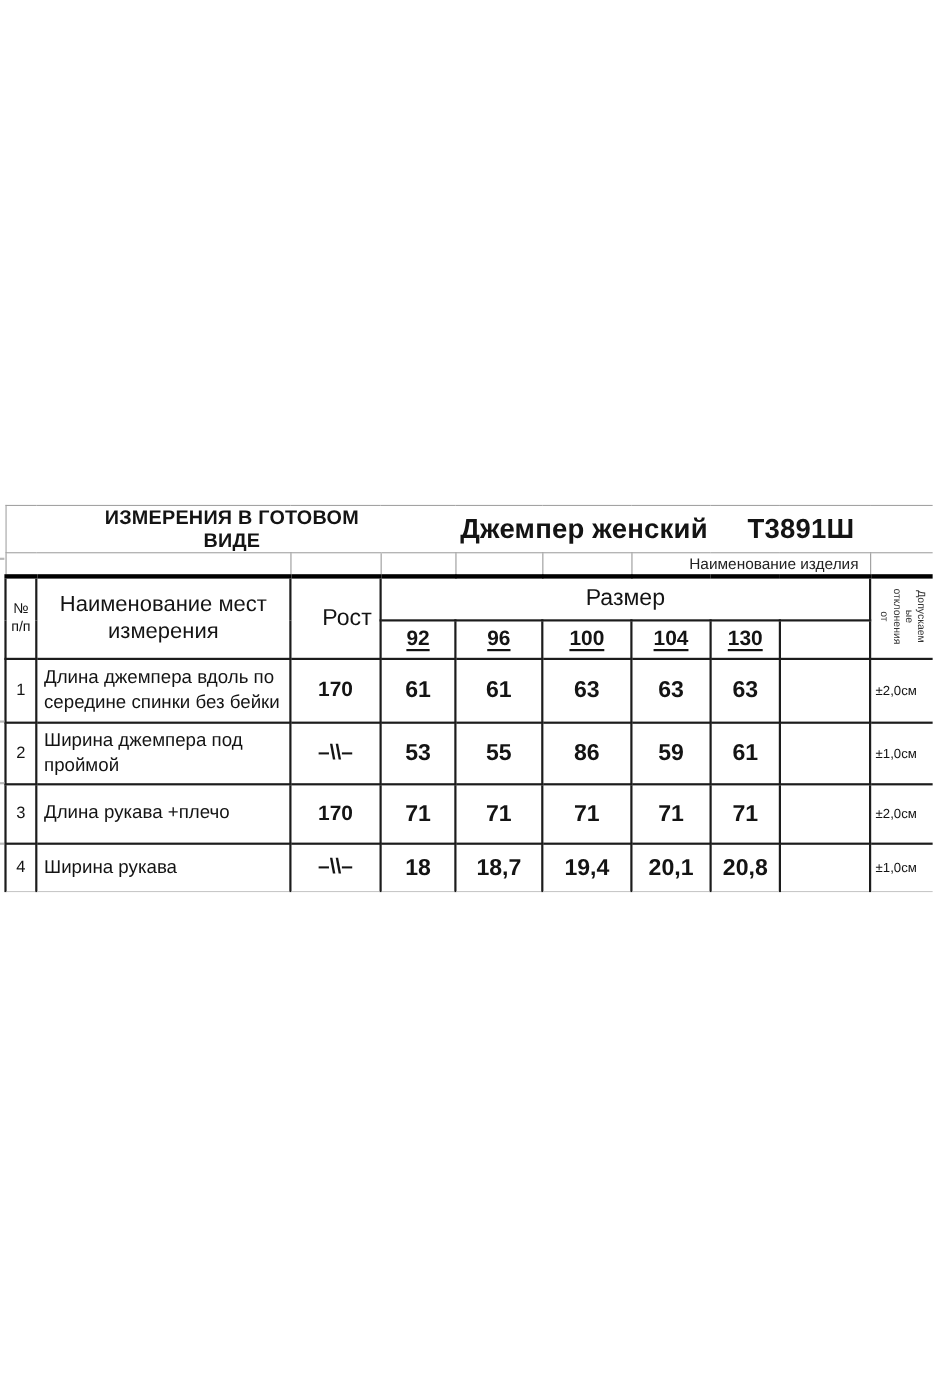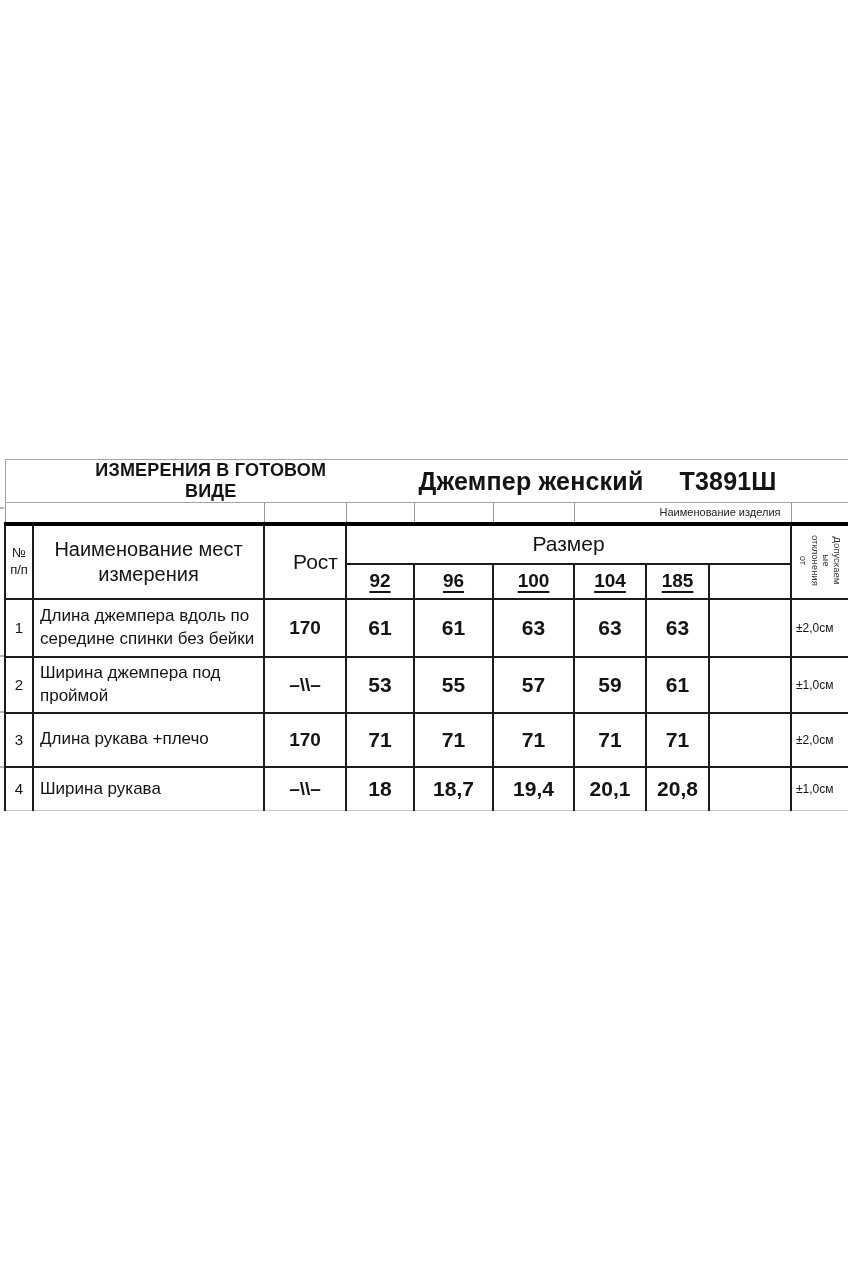--- a/index.html
+++ b/index.html
@@ -23,21 +23,21 @@
 
   
   tr.row-h1 td, tr.row-h2 td, tr.data td { border:2px solid #1c1c1c; }
   tr.row-h1 td { border-top:4px solid #000; }
   tr.row-d4 td { border-bottom:1px solid #c8c8c8; }
   td.no-r { border-right:none !important; }
 
   .c-title-l { font-weight:bold; font-size:18px; text-align:center; padding-left:70px; letter-spacing:.2px; }
   .c-title-r .tr-wrap { display:flex; justify-content:center; align-items:center; gap:36px;
                         font-weight:bold; font-size:25px; letter-spacing:.2px; }
-  .c-prodlabel { font-size:11px; text-align:right; padding-right:10px; color:#222;padding-left:44px; }
+  .c-prodlabel { font-size:14px; text-align:right; padding-right:10px; color:#222;padding-left:44px; }
 
   .c-num-h { font-size:13px; text-align:center; line-height:1.3; }
   .c-name-h { font-size:20px; text-align:center; line-height:1.25;margin-left:24px; }
   .c-rost-h { font-size:21px; text-align:center;padding-left:21px; }
   .c-razmer-h { font-size:21px; text-align:center; }
   .c-size { font-size:19px; font-weight:bold; text-align:center; }
   .c-size span { text-decoration:underline; text-decoration-thickness:2px; text-underline-offset:4px; }
 
   .c-tol-h { text-align:center; }
   .vert { display:inline-block; transform:rotate(90deg); white-space:pre-line;
@@ -105,21 +105,21 @@
 отклонения
 от</div>
       </td>
     </tr>
 
     <tr class="row-h2" style="height:35px">
       <td class="c-size"><span>92</span></td>
       <td class="c-size"><span>96</span></td>
       <td class="c-size"><span>100</span></td>
       <td class="c-size"><span>104</span></td>
-      <td class="c-size"><span>185</span></td>
+      <td class="c-size"><span>130</span></td>
       <td class="c-size"></td>
     </tr>
 
     <tr class="data row-d1" style="height:58px">
       <td class="c-num">1</td>
       <td class="c-name">Длина джемпера вдоль по середине спинки без бейки</td>
       <td class="c-rost">170</td>
       <td class="c-val">61</td>
       <td class="c-val">61</td>
       <td class="c-val">63</td>
@@ -128,21 +128,21 @@
       <td class="c-val"></td>
       <td class="c-tol no-r">±2,0см</td>
     </tr>
 
     <tr class="data row-d2" style="height:56px">
       <td class="c-num">2</td>
       <td class="c-name">Ширина джемпера  под проймой</td>
       <td class="c-rost">–\\–</td>
       <td class="c-val">53</td>
       <td class="c-val">55</td>
-      <td class="c-val">57</td>
+      <td class="c-val">86</td>
       <td class="c-val">59</td>
       <td class="c-val">61</td>
       <td class="c-val"></td>
       <td class="c-tol no-r">±1,0см</td>
     </tr>
 
     <tr class="data row-d3" style="height:54px">
       <td class="c-num">3</td>
       <td class="c-name">Длина рукава  +плечо</td>
       <td class="c-rost">170</td>

